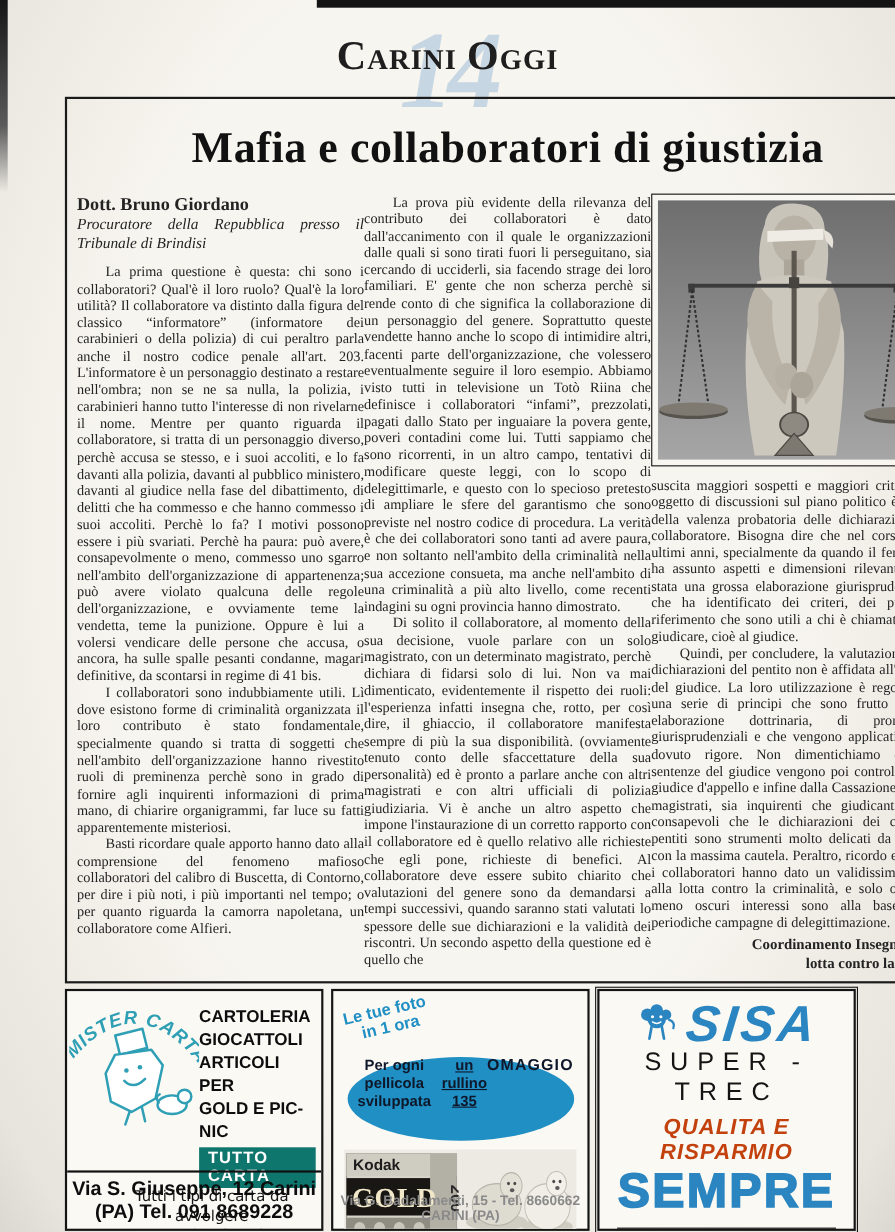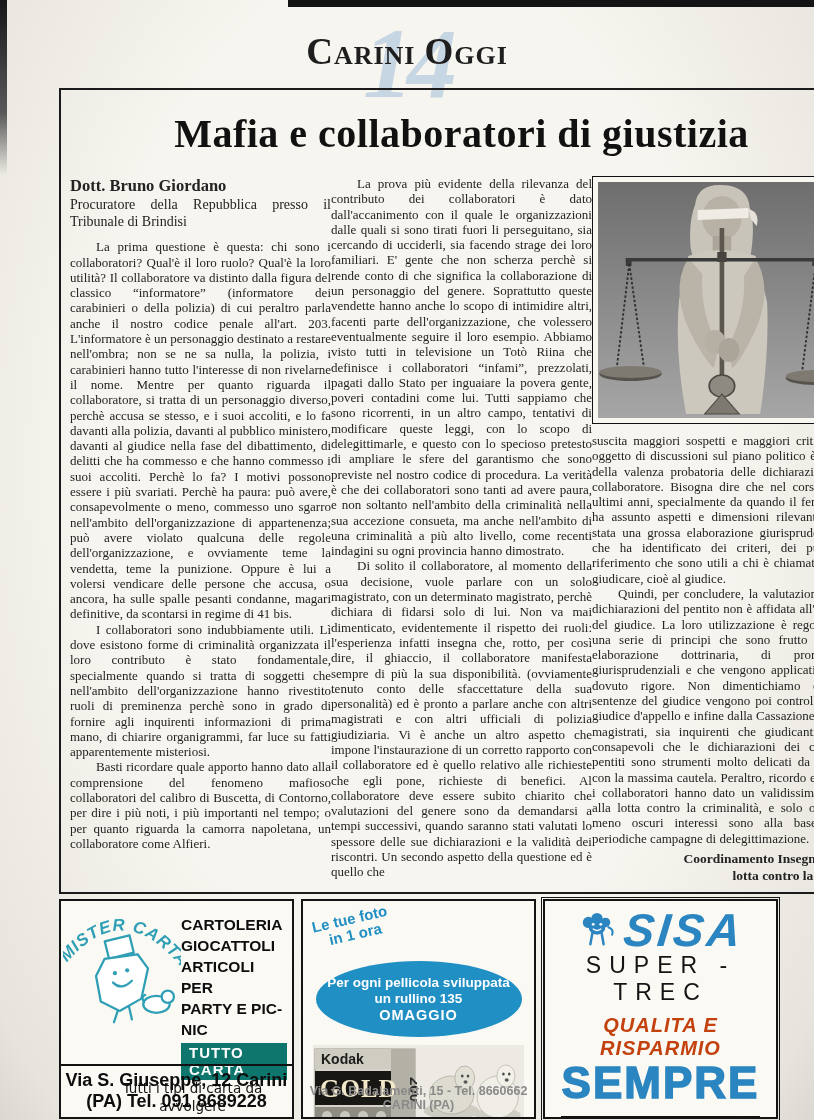--- a/index.html
+++ b/index.html
@@ -32,21 +32,21 @@
   }
   .article-title {
     margin-top:20px; text-align:center; font-weight:bold; font-size:40px; letter-spacing:0.5px; color:#111;
   }
   .columns {
     position:absolute; left:9px; right:9px; top:86px; bottom:10px;
     display:flex; 
   }
   .col { flex:1; font-size:13px; line-height:15.3px; text-align:justify; color:#232323; }
   .author-name { font-size:16.5px; font-weight:bold; margin:2px 0 3px; }
-  .author-role { font-size:14px; line-height:17px; margin-bottom:9px; }
+  .author-role { font-style:italic; font-size:14px; line-height:17px; margin-bottom:9px; }
   .para { text-indent:26px; }
   .photo-frame {
     border:1.5px solid #111; background:#f8f6f1; padding:5px; height:248px; margin-bottom:9px;
   }
   .photo-frame svg { width:100%; height:100%; display:block; }
   .signature { font-weight:bold; text-align:right; font-size:13.5px; line-height:17px; margin-top:4px; }
 
   
   .ads-row { position:absolute; left:59px; top:899px; width:719px; height:220px; display:flex; gap:7px; }
   .ad { position:relative; flex:1; border:2px solid #141414; background:#fbf9f4; overflow:hidden; }
@@ -68,24 +68,24 @@
 
   
   .ip-head { position:relative; height:58px; }
   .ip-corner { position:absolute; left:10px; top:10px; transform:rotate(-13deg); color:#1f8fc4;
     font-family:"Liberation Sans", sans-serif; font-weight:bold; font-size:15px; line-height:16px; }
   .ip-corner .l2 { margin-left:14px; }
   .ip-brand { position:absolute; right:8px; top:12px; font-family:"Liberation Sans", sans-serif;
     font-style:italic; font-weight:900; font-size:19px; color:#8f8f8f; letter-spacing:1px;
     text-shadow:1px 1px 0 #4c4c4c; }
   .ip-ellipse { margin:2px auto 0; width:206px; height:76px; background:#1f8fc4; border-radius:50%;
-    color:#ffffff; display:flex; flex-direction:column; justify-content:center; text-align:center;
+    color:#0f172a; display:flex; flex-direction:row; justify-content:center; text-align:center;
     font-family:"Liberation Sans", sans-serif; font-weight:bold; }
   .ip-ellipse .o1 { font-size:13.5px; line-height:16px; }
-  .ip-ellipse .o2 { font-size:13.5px; line-height:16px; }
+  .ip-ellipse .o2 { font-size:13.5px; line-height:16px;text-decoration:underline; }
   .ip-ellipse .o3 { font-size:14.5px; line-height:17px; letter-spacing:1px; }
   .ip-film { margin:8px 10px 0; height:84px; display:flex; background:#edebe4; }
   .ip-film svg { height:100%; }
   .ip-kodak { width:104px; flex:none; }
   .ip-puppies { flex:1; }
   .ip-footer { position:absolute; left:0; right:0; bottom:5px; text-align:center;
     font-family:"Liberation Sans", sans-serif; font-weight:bold; font-size:12.5px; color:#8a8a8a; }
 
   
   .ss-brandrow { display:flex; align-items:center; justify-content:center; gap:8px; margin-top:7px; }
@@ -212,21 +212,21 @@
             <path d="M53 79 Q 62 88 73 77" fill="none"></path>
             <ellipse cx="99" cy="102" rx="14" ry="9"></ellipse>
             <circle cx="111" cy="94" r="6.5"></circle>
             <path d="M86 100 Q82 94 87 92" fill="none"></path>
           </g>
         </svg>
         <div class="mc-right">
           <div class="mc-line">CARTOLERIA</div>
           <div class="mc-line">GIOCATTOLI</div>
           <div class="mc-line">ARTICOLI PER</div>
-          <div class="mc-line">PARTY E PIC-NIC</div>
+          <div class="mc-line">GOLD E PIC-NIC</div>
           <span class="mc-badge">TUTTO CARTA</span>
         </div>
       </div>
       <div class="mc-tagline">Tutti i tipi di carta da avvolgere</div>
       <div class="mc-tagline">e sacchetti anche personalizzati</div>
       <div class="mc-script">Ingrosso e Dettaglio</div>
       <div class="mc-footer">Via S. Giuseppe, 12 Carini (PA) Tel. 091 8689228</div>
     </div>
 
     <div class="ad">

